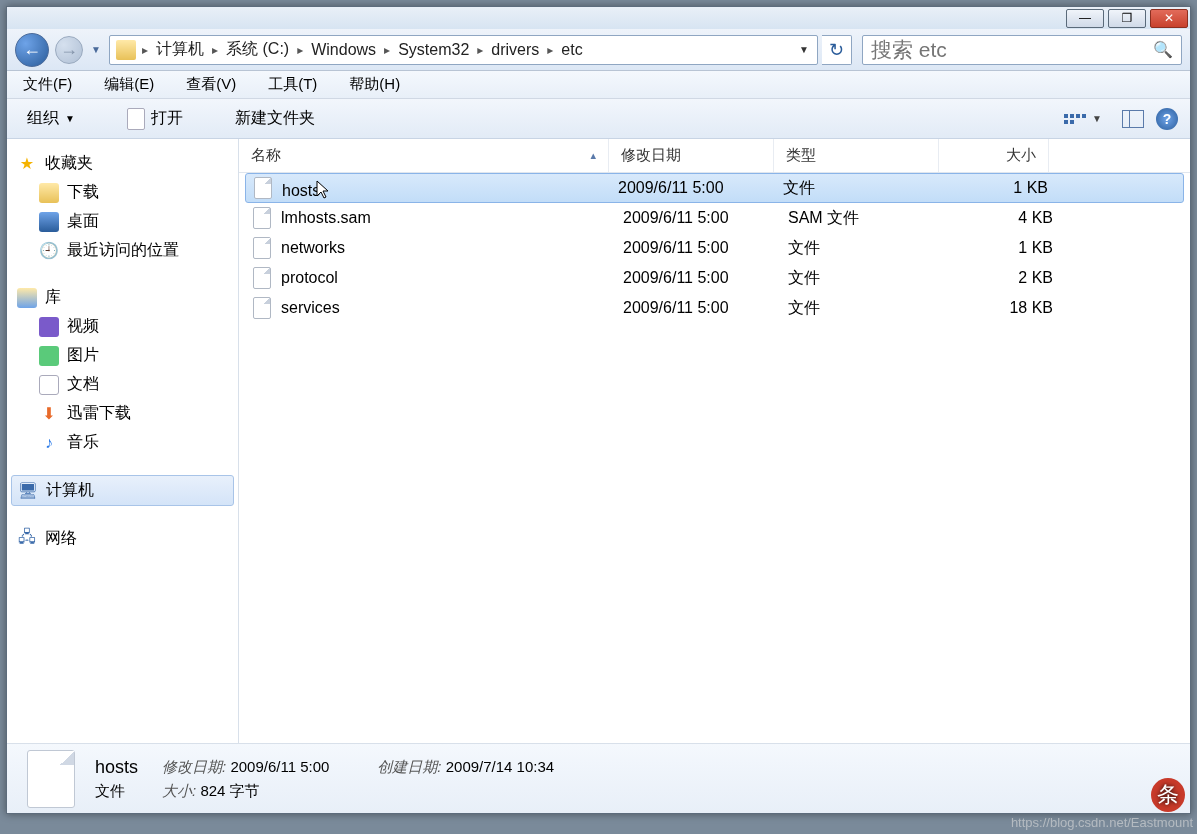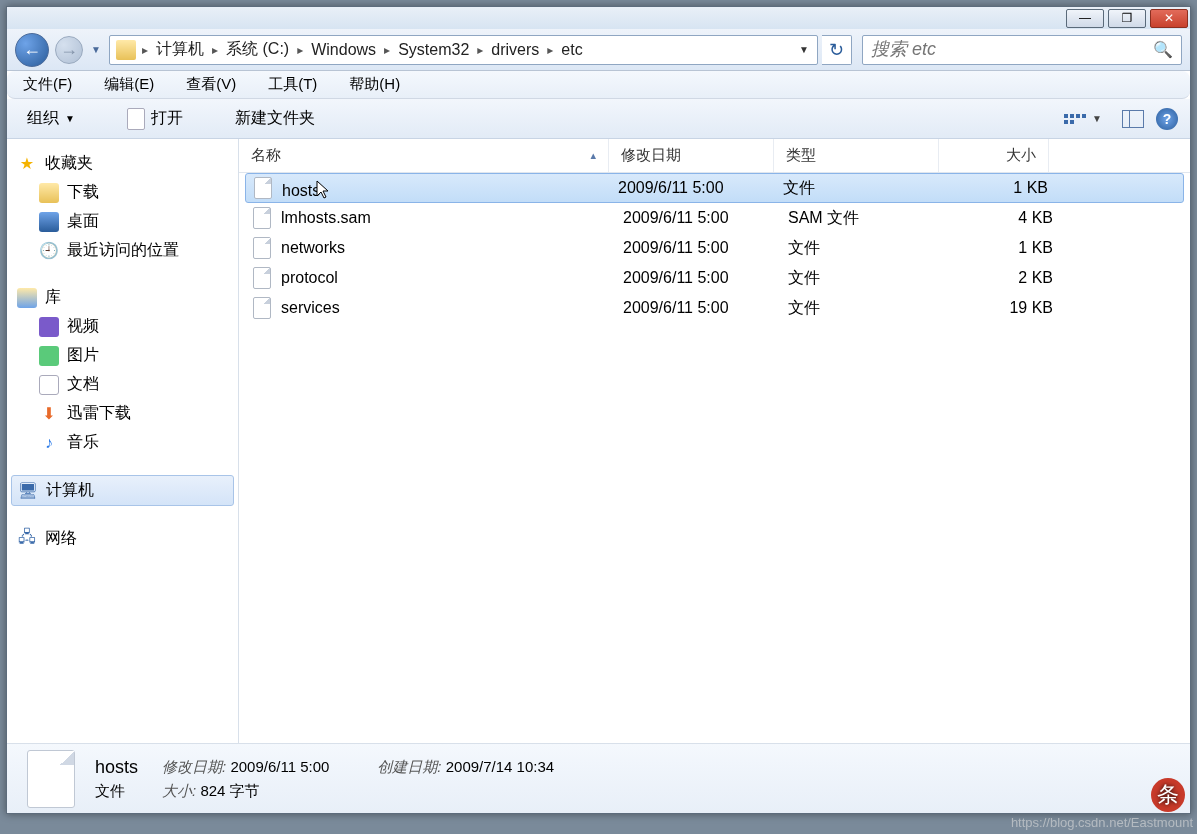--- a/index.html
+++ b/index.html
@@ -13,23 +13,23 @@
 .nav-back, .nav-fwd { width: 34px; height: 34px; border-radius: 50%; border: 1px solid #4a6a9a; background: radial-gradient(circle at 30% 30%, #6ea3e8, #2a5c9a); display: flex; align-items: center; justify-content: center; color: #fff; font-size: 18px; }
 .nav-fwd { width: 28px; height: 28px; background: radial-gradient(circle at 30% 30%, #d5e0ee, #b0c0d5); border-color:#9aaabf; color:#8494aa;}
 .nav-drop { width: 14px; height: 34px; display: flex; align-items: center; justify-content: center; color:#4a6a9a; font-size:10px;}
 .address { flex: 1; height: 30px; border: 1px solid #8fa6c2; background: #fff; display: flex; align-items: center; padding: 0 2px; border-radius: 2px; }
 .addr-icon { width: 20px; height: 20px; margin: 0 4px; background: linear-gradient(#ffe9a8,#e8c158); border-radius: 2px; }
 .crumb { padding: 0 6px; font-size: 16px; color: #222; height: 100%; display: flex; align-items: center; }
 .crumb-sep { font-size: 12px; color: #555; padding: 0 2px; }
 .addr-drop { margin-left: auto; padding: 0 6px; font-size: 10px; color:#333; }
 .refresh { width: 30px; height: 30px; border: 1px solid #8fa6c2; border-left: none; display: flex; align-items: center; justify-content: center; color:#2a5c9a; font-size:18px; border-radius: 0 2px 2px 0; margin-left:-2px; background:#fff;}
 .search { width: 320px; height: 30px; border: 1px solid #8fa6c2; background: #fff; display: flex; align-items: center; padding: 0 8px; border-radius: 2px; margin-left:4px; }
-.search input { border: none; outline: none; flex: 1; font-size: 18px; color: #7f1d1d; font-style: italic; }
+.search input { border: none; outline: none; flex: 1; font-size: 21px; color: #7f1d1d; }
 .search-icon { color: #3a6aaa; font-size: 16px; }
-.menubar { height: 28px; background: linear-gradient(#f4f8fd,#e8eff8); display: flex; align-items: center; padding: 0 8px; gap: 16px; font-size: 15px; border-bottom: 1px solid #d0d8e4; border-radius: 8px; }
+.menubar { height: 28px; background: linear-gradient(#f4f8fd,#e8eff8); display: flex; align-items: center; padding: 0 8px; gap: 16px; font-size: 15px; border-bottom: 1px solid #d0d8e4; }
 .menu-item { padding: 2px 8px; }
 .toolbar { height: 40px; background: linear-gradient(#f2f6fc,#e2ebf6); display: flex; align-items: center; padding: 0 12px; gap: 36px; font-size: 16px; border-bottom: 1px solid #c8d4e4; }
 .tool-btn { display: flex; align-items: center; gap: 6px; padding: 4px 8px; }
 .tool-icon-file { width: 18px; height: 22px; background: #fff; border: 1px solid #aab; border-radius: 2px; position: relative; }
 .tool-right { margin-left: auto; display: flex; align-items: center; gap: 12px; }
 .view-icon { width: 22px; height: 18px; display:flex; flex-wrap:wrap; gap:2px; align-content:center;}
 .view-icon span{width:4px;height:4px;background:#3a6aaa;}
 .view-drop{font-size:10px;color:#444;}
 .pane-icon { width: 22px; height: 18px; border: 1px solid #5a7aaa; position:relative;}
 .pane-icon:before{content:"";position:absolute;left:6px;top:0;bottom:0;width:1px;background:#5a7aaa;}
@@ -254,21 +254,21 @@
             <span class="c-name">protocol</span>
             <span class="c-date">2009/6/11 5:00</span>
             <span class="c-type">文件</span>
             <span class="c-size">2 KB</span>
           </div>
           <div class="row">
             <span class="file-icon"></span>
             <span class="c-name">services</span>
             <span class="c-date">2009/6/11 5:00</span>
             <span class="c-type">文件</span>
-            <span class="c-size">19 KB</span>
+            <span class="c-size">18 KB</span>
           </div>
         </div>
     </div>
   </div>
 
   <div class="details">
     <div class="big-icon"></div>
     <div class="details-grid">
       <div class="d-name">hosts</div>
       <div><span class="d-label">修改日期:</span> <span>2009/6/11 5:00</span></div>

